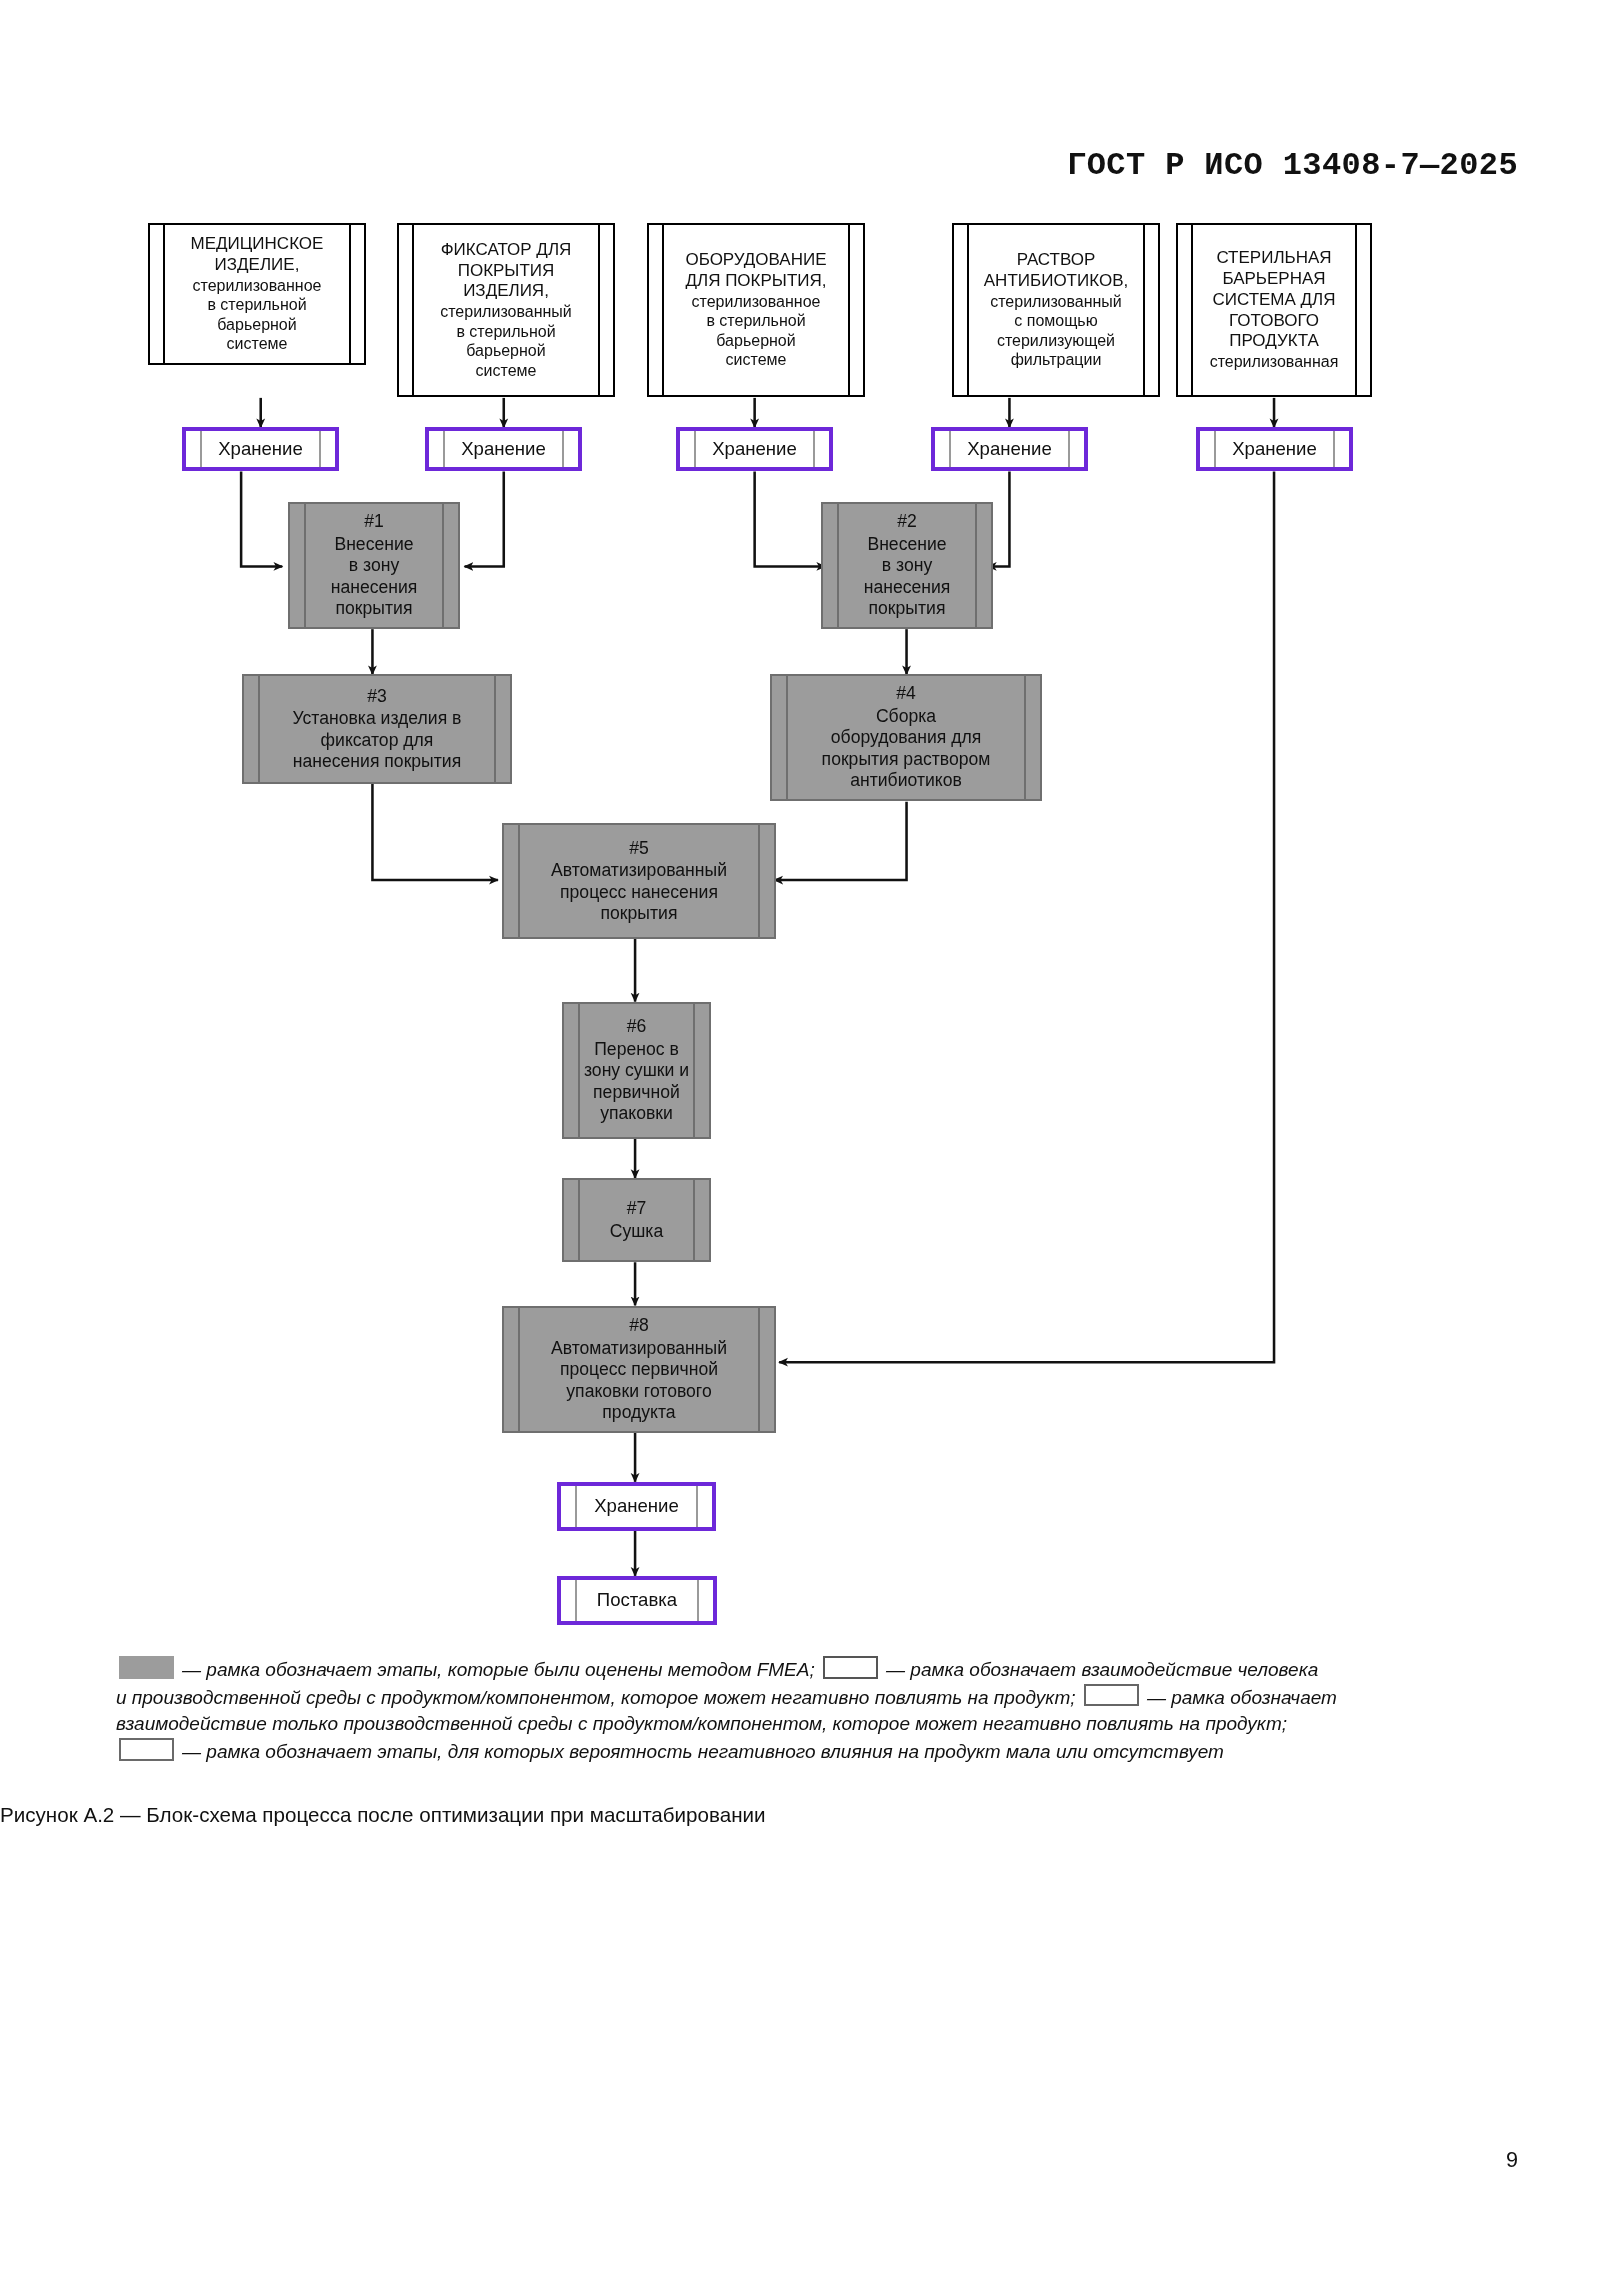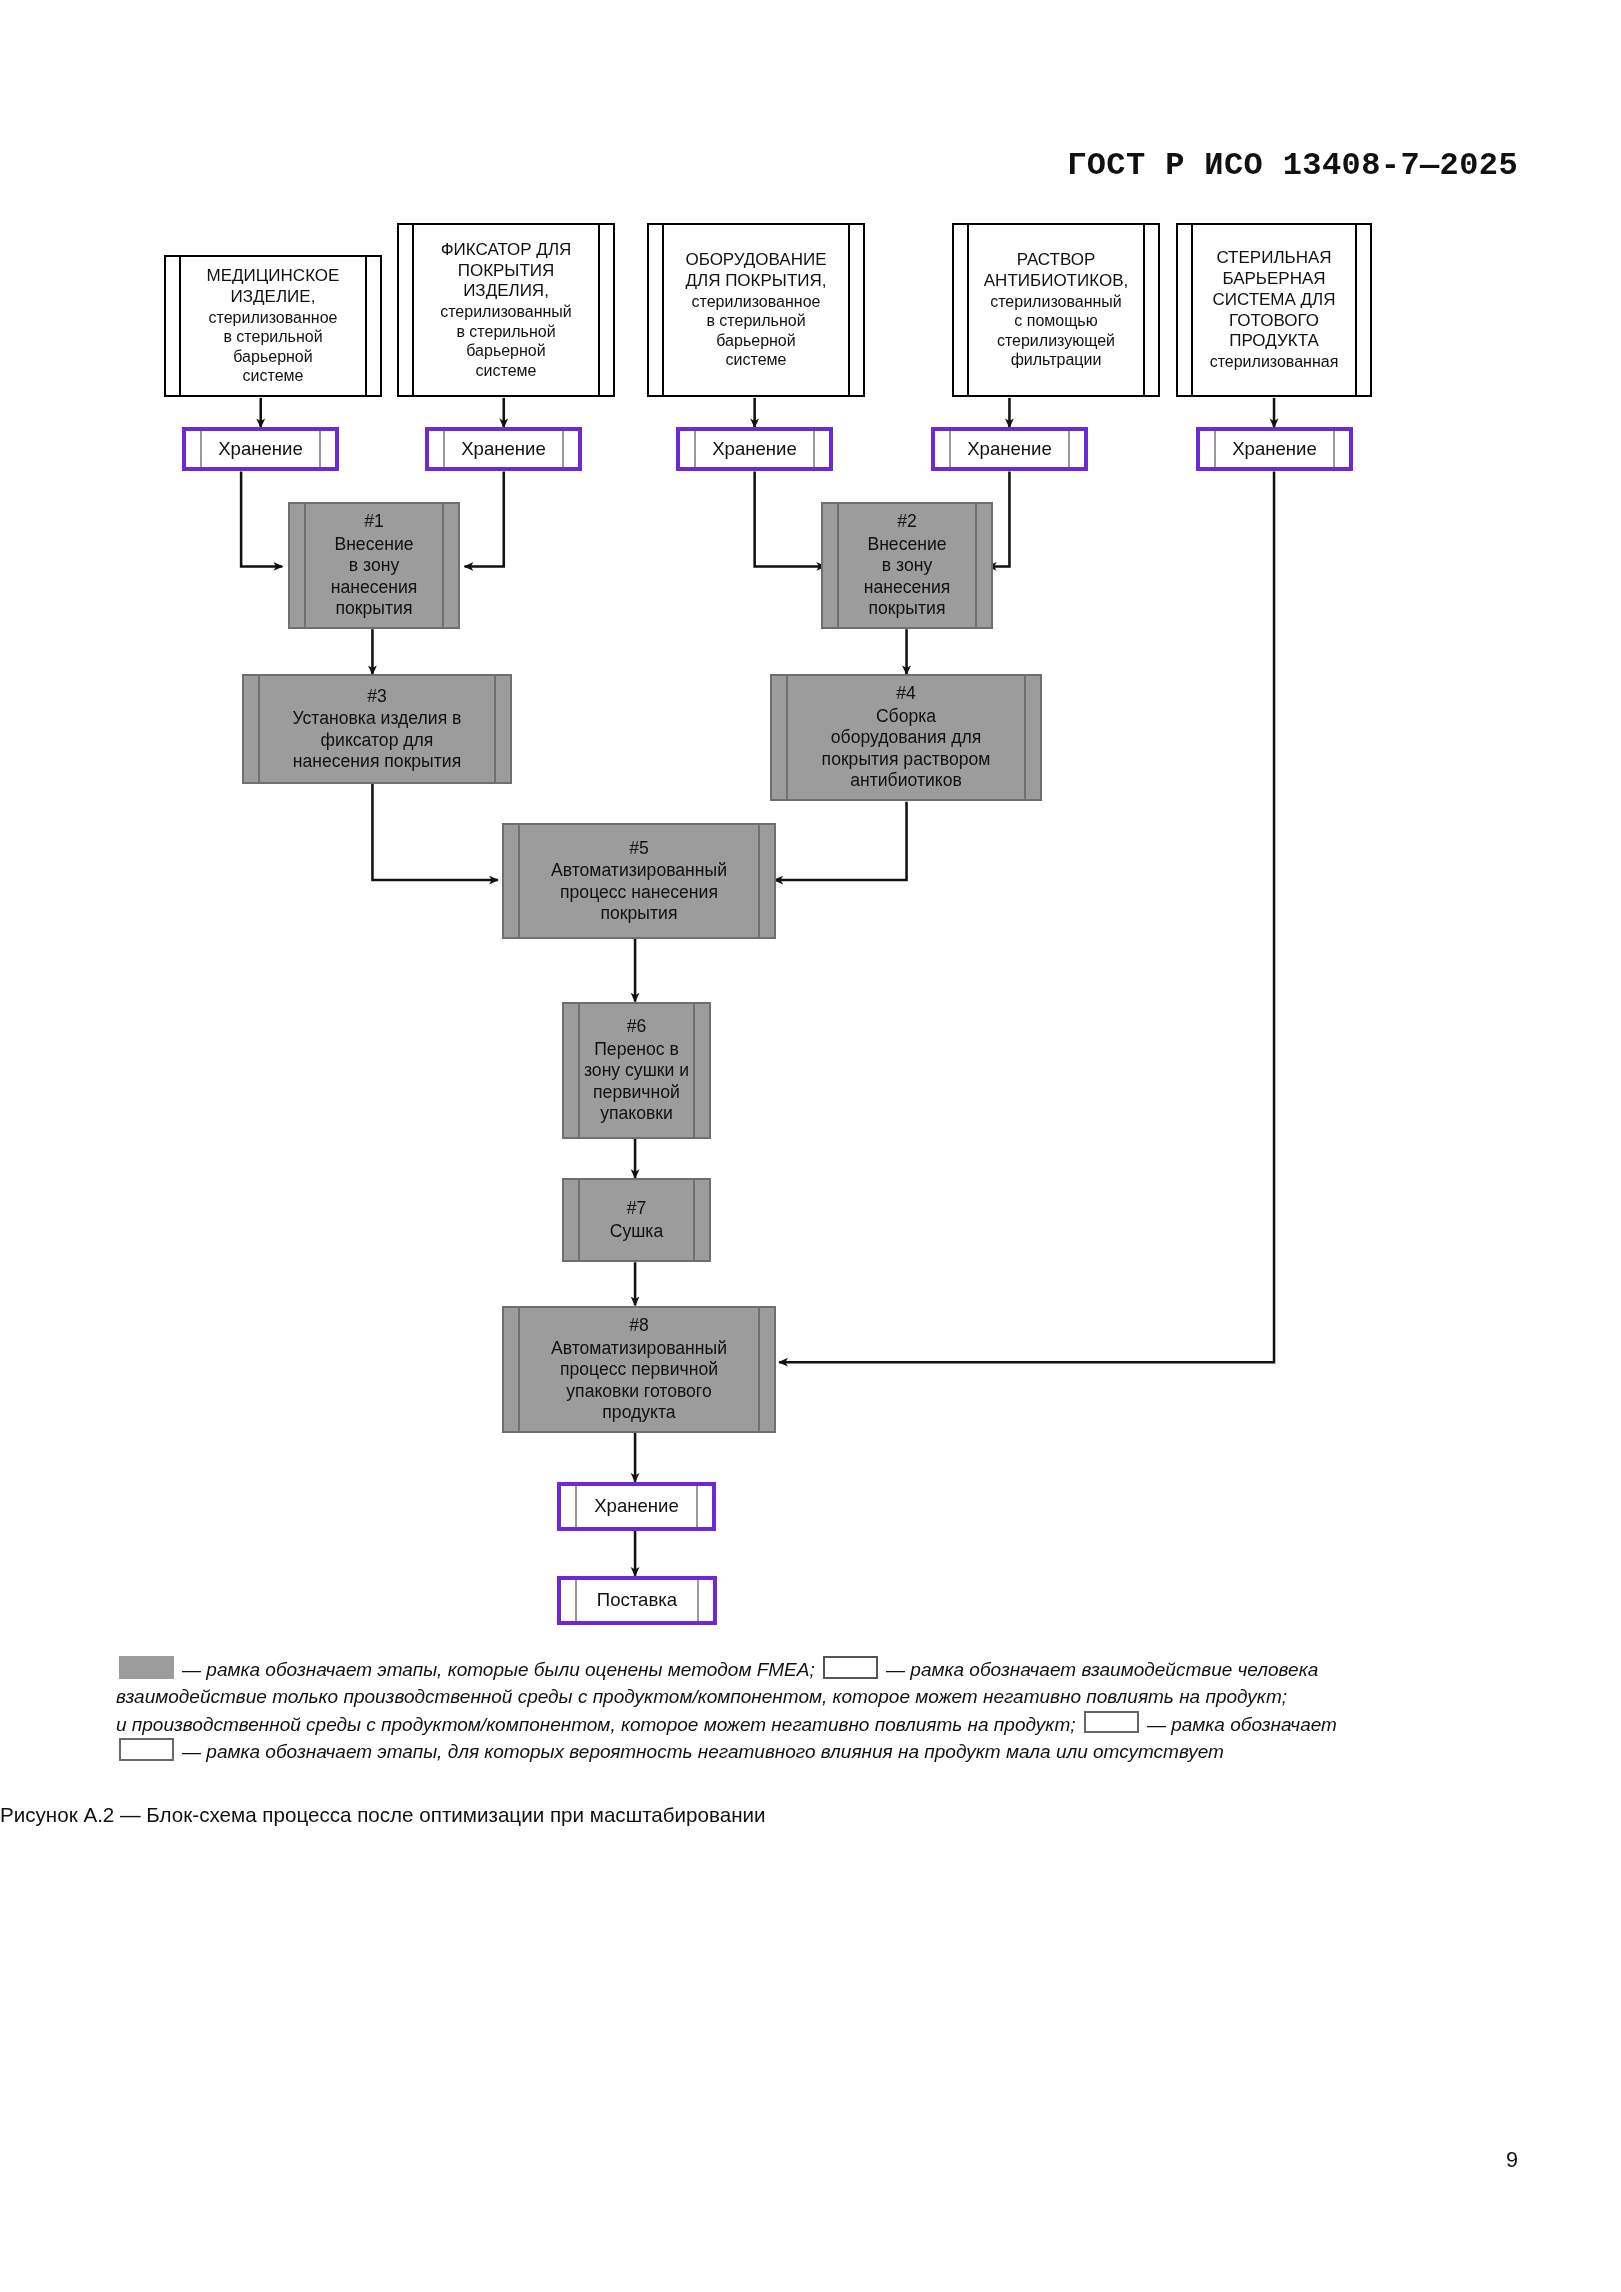--- a/index.html
+++ b/index.html
@@ -135,21 +135,21 @@
       <path d="M648,1288 L648,1332"></path>
 
       <path d="M1300,481 L1300,1390 L795,1390"></path>
 
       <path d="M648,1462 L648,1512"></path>
 
       <path d="M648,1562 L648,1608"></path>
     </g>
   </svg>
 
-  <div class="node src" style="left:164px;top:223px;width:218px;height:142px;margin-top:32px;">
+  <div class="node src" style="left:148px;top:223px;width:218px;height:142px;">
     <span class="pane l"></span>
     <span class="pane r"></span>
     <div class="inner">
       <div class="ttl">МЕДИЦИНСКОЕ<br>ИЗДЕЛИЕ,</div>
       <div class="sub">стерилизованное<br>в стерильной<br>барьерной<br>системе</div>
     </div>
   </div>
 
   <div class="node src" style="left:397px;top:223px;width:218px;height:174px;">
     <span class="pane l"></span>
@@ -313,26 +313,26 @@
 </div>
 
 <div class="legend">
   <p class="l1">
     <span class="sw sw-fill"></span>
     <span>— рамка обозначает этапы, которые были оценены методом FMEA;</span>
     <span class="sw sw-open"></span>
     <span>— рамка обозначает взаимодействие человека</span>
   </p>
   <p>
-    <span>взаимодействие только производственной среды с продуктом/компонентом, которое может негативно повлиять на продукт;</span>
-  </p>
-  <p>
     <span>и производственной среды с продуктом/компонентом, которое может негативно повлиять на продукт;</span>
     <span class="sw sw-open2"></span>
     <span>— рамка обозначает</span>
+  </p>
+  <p>
+    <span>взаимодействие только производственной среды с продуктом/компонентом, которое может негативно повлиять на продукт;</span>
   </p>
   <p class="l4">
     <span class="sw sw-open3"></span>
     <span>— рамка обозначает этапы, для которых вероятность негативного влияния на продукт мала или отсутствует</span>
   </p>
 </div>
 
 <div class="caption">Рисунок А.2 — Блок-схема процесса после оптимизации при масштабировании</div>
 
 <div class="page-num">9</div>

